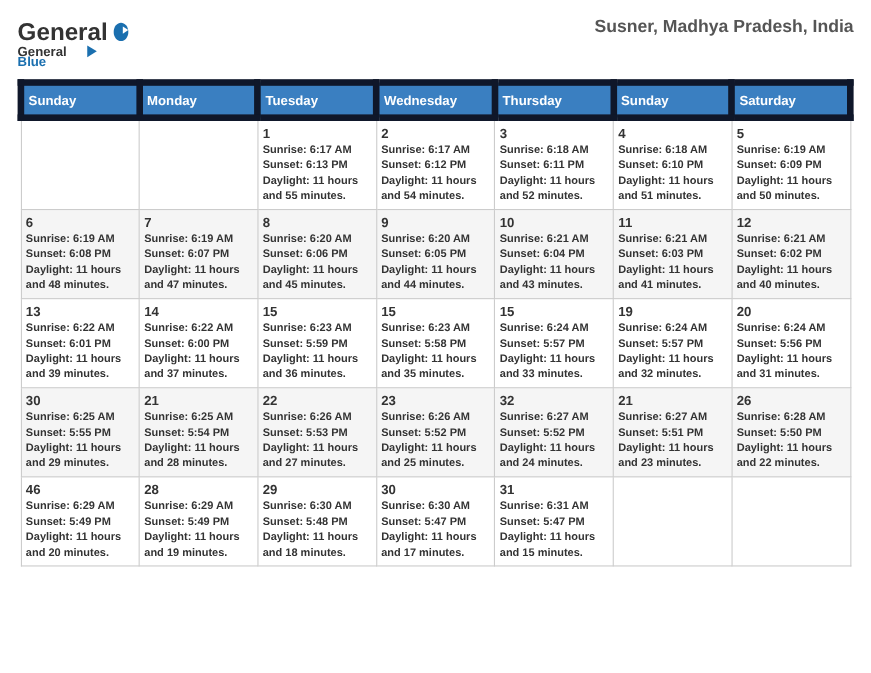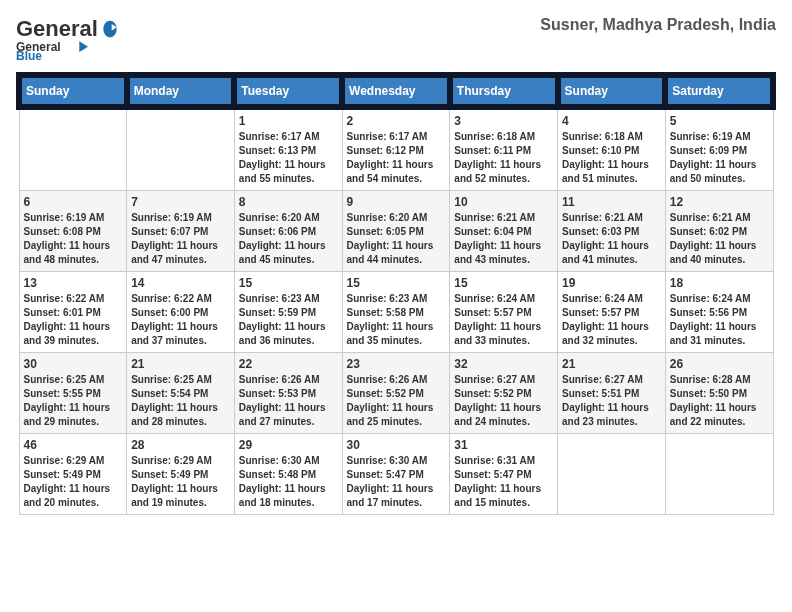--- a/index.html
+++ b/index.html
@@ -199,21 +199,21 @@
         </td>
         <td>
           <div class="day-number">15</div>
           <div class="day-info">Sunrise: 6:24 AM<br>Sunset: 5:57 PM<br>Daylight: 11 hours and 33 minutes.</div>
         </td>
         <td>
           <div class="day-number">19</div>
           <div class="day-info">Sunrise: 6:24 AM<br>Sunset: 5:57 PM<br>Daylight: 11 hours and 32 minutes.</div>
         </td>
         <td>
-          <div class="day-number">18</div>
+          <div class="day-number">20</div>
           <div class="day-info">Sunrise: 6:24 AM<br>Sunset: 5:56 PM<br>Daylight: 11 hours and 31 minutes.</div>
         </td>
       </tr>
       <tr>
         <td>
           <div class="day-number">30</div>
           <div class="day-info">Sunrise: 6:25 AM<br>Sunset: 5:55 PM<br>Daylight: 11 hours and 29 minutes.</div>
         </td>
         <td>
           <div class="day-number">21</div>

